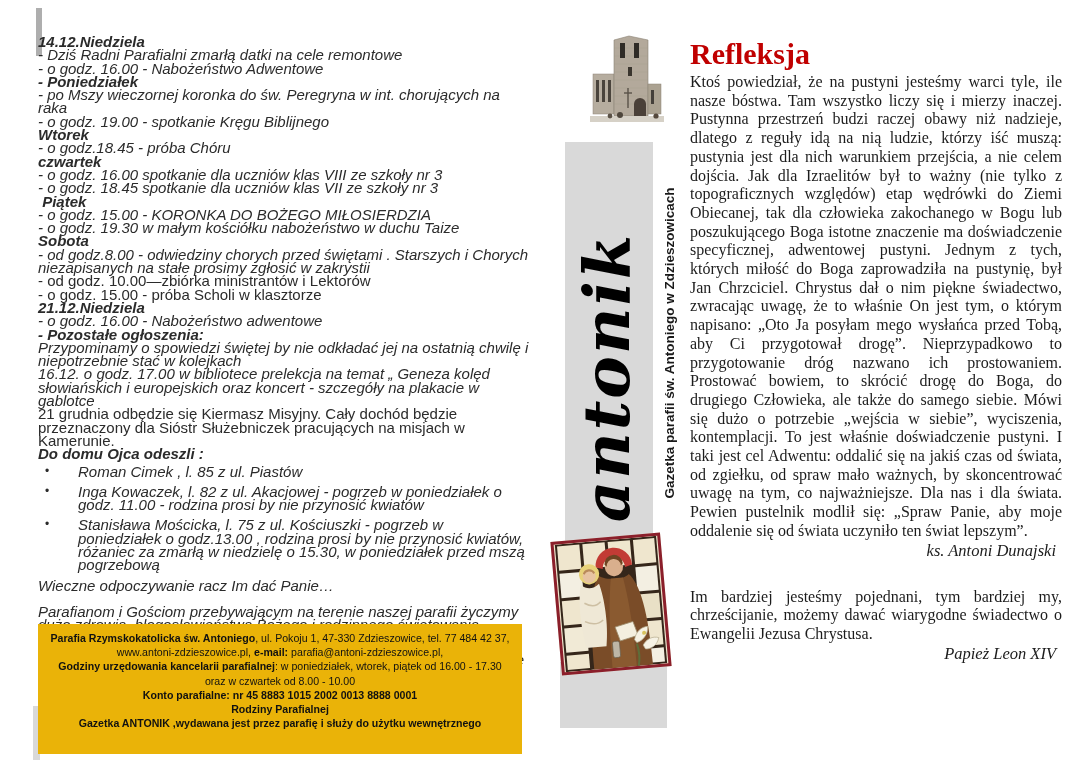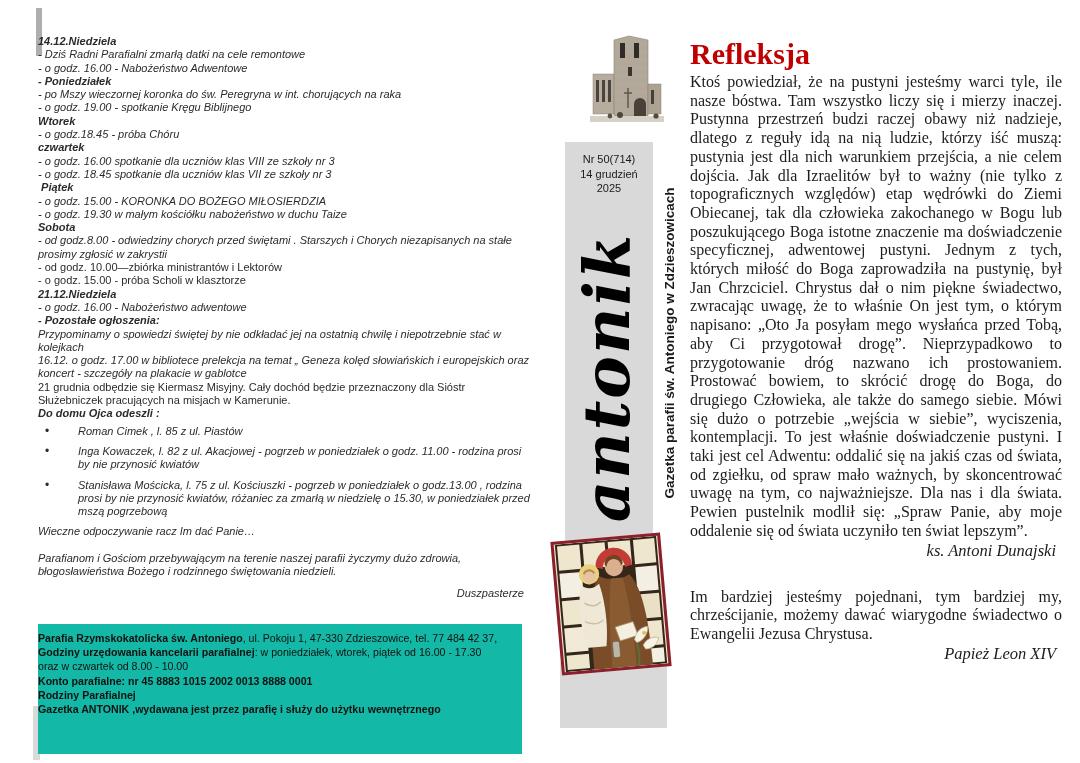--- a/index.html
+++ b/index.html
@@ -9,35 +9,35 @@
   }
   .abs { position:absolute; }
 
   
   #bar-top-left   { left:36px; top:8px;   width:6px; height:48px; background:#aeaeae; }
   #bar-bottom-left{ left:33px; top:706px; width:7px; height:54px; background:#d9d9d9; }
 
   
   #announcements {
     left:38px; top:35px; width:492px;
-    font-size:11px; line-height:13.3px; color:#2b2b2b;
+    font-size:15px; line-height:13.3px; color:#2b2b2b;
   }
   .ln { min-height:13.3px; }
   .ln-h { font-weight:bold; font-style:italic; white-space:pre; }
   .ln-i { font-style:italic; }
   .ln-r { font-style:normal; }
   .ln-bullet { font-style:italic; position:relative; padding-left:40px; margin:4px 0 7px 0; }
   .ln-bullet::before { content:"\2022"; position:absolute; left:7px; top:0; font-size:12px; font-style:normal; }
   .ln-blank { height:11px; }
   .ln-sig { font-style:italic; text-align:right; padding-right:6px; margin-top:8px; }
 
   
   #footer-box {
-    left:38px; top:624px; width:484px; height:130px; background:#14b8a6;
-    text-align:left; font-size:10.6px; line-height:14.2px; color:#111;
+    left:38px; top:624px; width:484px; height:130px; background:#eab308;
+    text-align:center; font-size:10.6px; line-height:14.2px; color:#111;
     padding-top:7px; box-sizing:border-box;
   }
   .f-line { }
   .f-gap { }
   .b { font-weight:bold; }
 
   
   #masthead-gray { left:565px; top:142px; width:88px; height:403px; background:#d9d9d9; }
   #issue-block { left:565px; top:152px; width:88px; text-align:center; font-size:11px; line-height:14.6px; color:#1a1a1a; }
   #title-vert { left:565px; top:210px; width:88px; height:335px; overflow:visible; }
@@ -114,20 +114,23 @@
       <div class="ln ln-i">Wieczne odpoczywanie racz Im dać Panie…</div>
       <div class="ln ln-blank"></div>
       <div class="ln ln-i">Parafianom i Gościom przebywającym na terenie naszej parafii  życzymy dużo zdrowia,  błogosławieństwa Bożego i rodzinnego świętowania niedzieli.</div>
       <div class="ln ln-sig">Duszpasterze</div>
     </div>
 
   <div class="abs" id="footer-box">
     <div class="f-line">
       <span class="b">Parafia Rzymskokatolicka św. Antoniego</span><span>, ul. Pokoju 1, 47-330 Zdzieszowice, tel. 77 484 42 37,</span>
     </div>
+    <div class="f-line">
+      <span>www.antoni-zdzieszowice.pl, </span><span class="b">e-mail:</span><span> parafia@antoni-zdzieszowice.pl,</span>
+    </div>
     <div class="f-line f-gap">
       <span class="b">Godziny urzędowania kancelarii parafialnej</span><span>: w poniedziałek, wtorek, piątek od 16.00 - 17.30</span>
     </div>
     <div class="f-line">oraz w czwartek od 8.00 - 10.00</div>
     <div class="f-line f-gap b">Konto parafialne: nr 45 8883 1015 2002 0013 8888 0001</div>
     <div class="f-line b">Rodziny Parafialnej</div>
     <div class="f-line b">Gazetka ANTONIK ,wydawana jest przez parafię  i  służy do użytku wewnętrznego</div>
   </div>
 
   <svg class="abs" id="church-photo" viewBox="0 0 80 98">
@@ -161,25 +164,20 @@
     <line x1="36" y1="59" x2="44" y2="59" stroke="#5a5248" stroke-width="1.4"></line>
 
     <rect x="2" y="82" width="74" height="6" fill="#d6d1c7"></rect>
     <circle cx="32" cy="81" r="3" fill="#4e463c"></circle>
     <circle cx="22" cy="82" r="2.4" fill="#5a5146"></circle>
     <circle cx="68" cy="82" r="2.6" fill="#55483c"></circle>
   </svg>
 
   <div class="abs" id="masthead-gray"></div>
 
-  <div class="abs" id="issue-block">
-    <div>Nr 50(714)</div>
-    <div>14 grudzień</div>
-    <div>2025</div>
-  </div>
 
   <div class="abs" id="title-vert">
     <div class="vtxt">antonik</div>
   </div>
 
   <div class="abs" id="subtitle-vert">
     <div class="vtxt">Gazetka parafii św. Antoniego w Zdzieszowicach</div>
   </div>
 
   <div class="abs" id="glass-gray-rect"></div>

